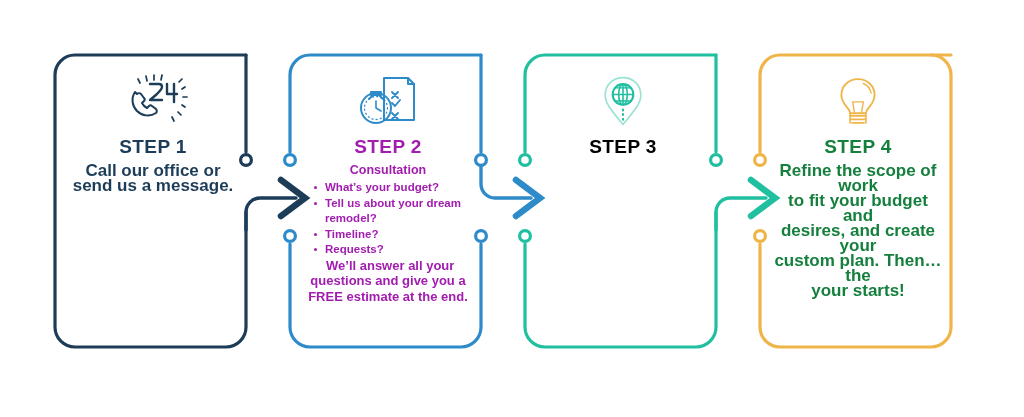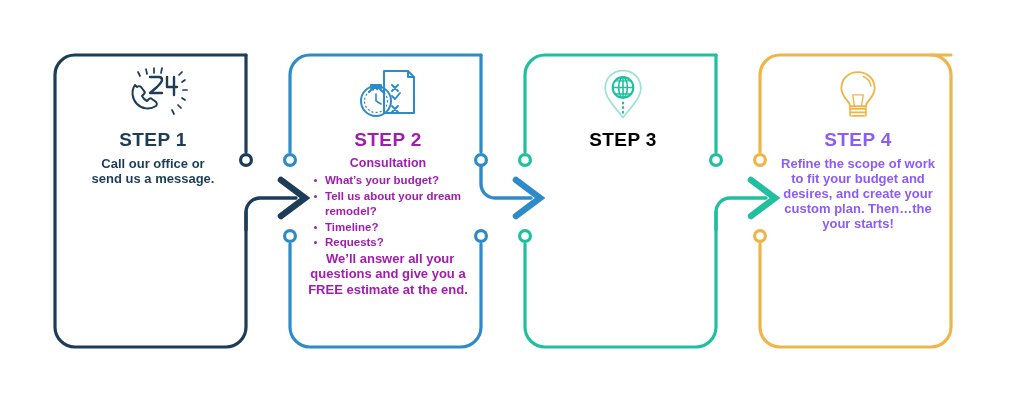--- a/index.html
+++ b/index.html
@@ -19,21 +19,21 @@
   #diagram {
     position: absolute;
     left: 0;
     top: 0;
     width: 1024px;
     height: 417px;
   }
 
   .step-card {
     position: absolute;
-    top: 39px;
+    top: 46px;
     width: 196px;
     height: 292px;
     box-sizing: border-box;
   }
 
   .card-content {
     position: absolute;
     left: 0;
     top: 0;
     width: 100%;
@@ -57,21 +57,21 @@
   }
 
   .step-subtitle {
     font-size: 12.5px;
     font-weight: bold;
     line-height: 15px;
     margin: 0 0 2px 0;
   }
 
   .step-desc {
-    font-size: 13px;
+    font-size: 17px;
     font-weight: bold;
     line-height: 15px;
     margin: 0;
   }
 
   .bullet-list {
     list-style: none;
     margin: 1px 0 0 0;
     padding: 0 0 0 10px;
     text-align: left;
@@ -104,21 +104,21 @@
   .tail-text .indent-line {
     display: block;
     text-align: left;
     padding-left: 22px;
   }
 
   
   .c-navy  { color: #1c3c58; }
   .c-blue  { color: #a21caf; }
   .c-teal  { color: #000000; }
-  .c-amber { color: #8b5cf6; }
+  .c-amber { color: #15803d; }
 </style>
 </head>
 <body>
 
 <svg id="diagram" viewBox="0 0 1024 417" width="1024" height="417" xmlns="http://www.w3.org/2000/svg">
 
   <g>
 
     <path d="M246,55 L75,55 A20,20 0 0 0 55,75 L55,327 A20,20 0 0 0 75,347 L226,347 A20,20 0 0 0 246,327 L246,212" fill="none" stroke="#1c3c58" stroke-width="3.2" stroke-linecap="round"></path>
 

